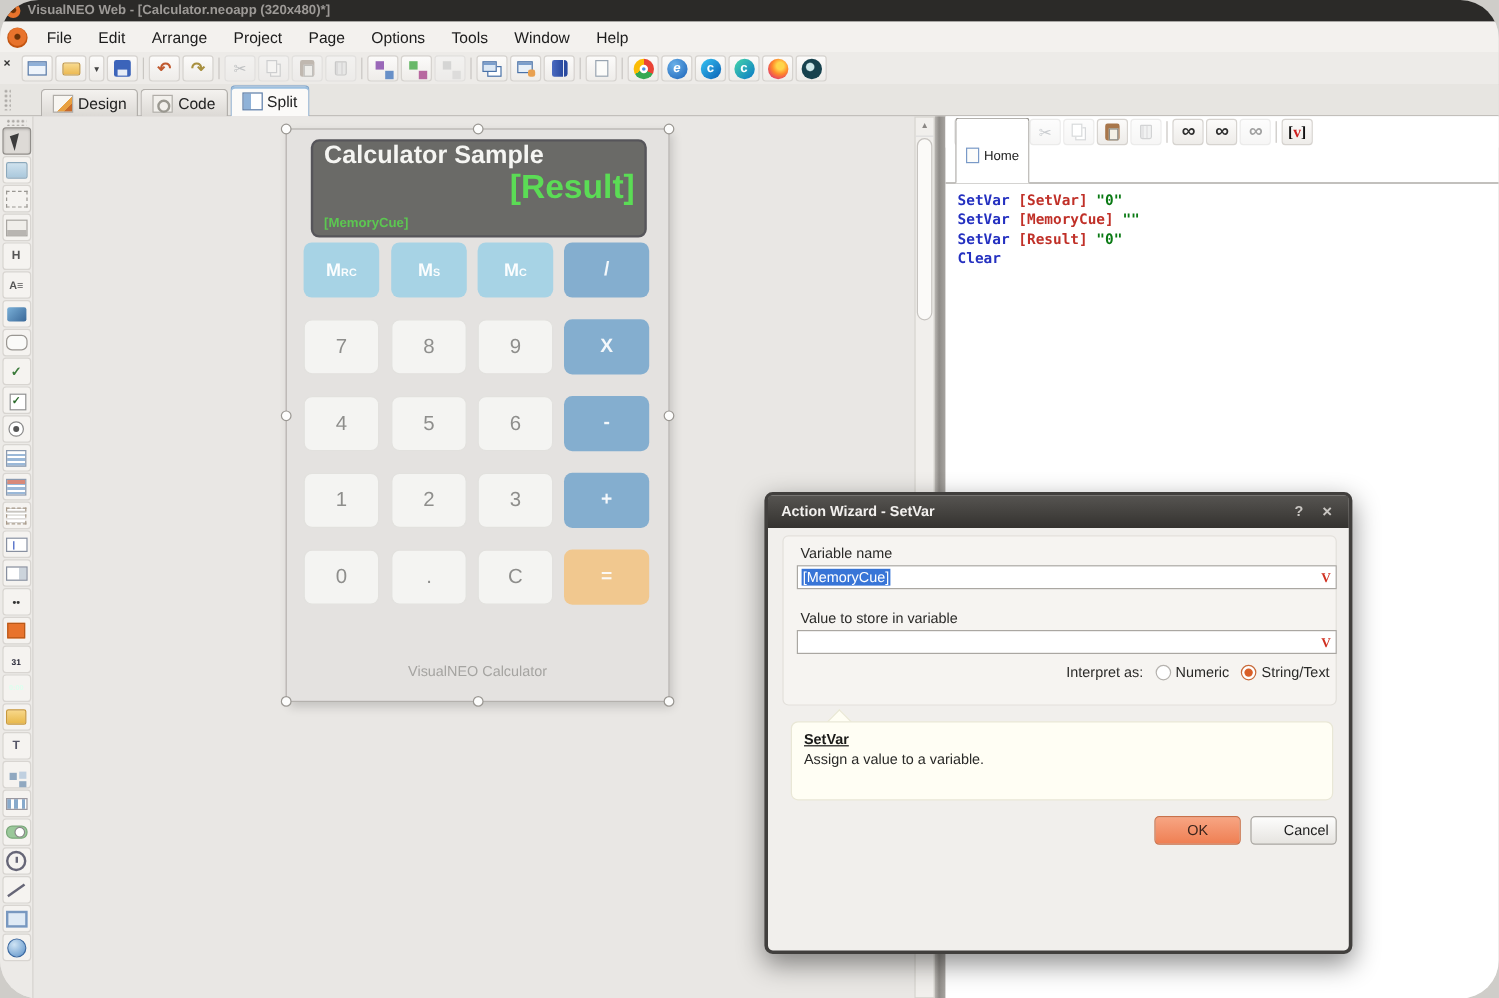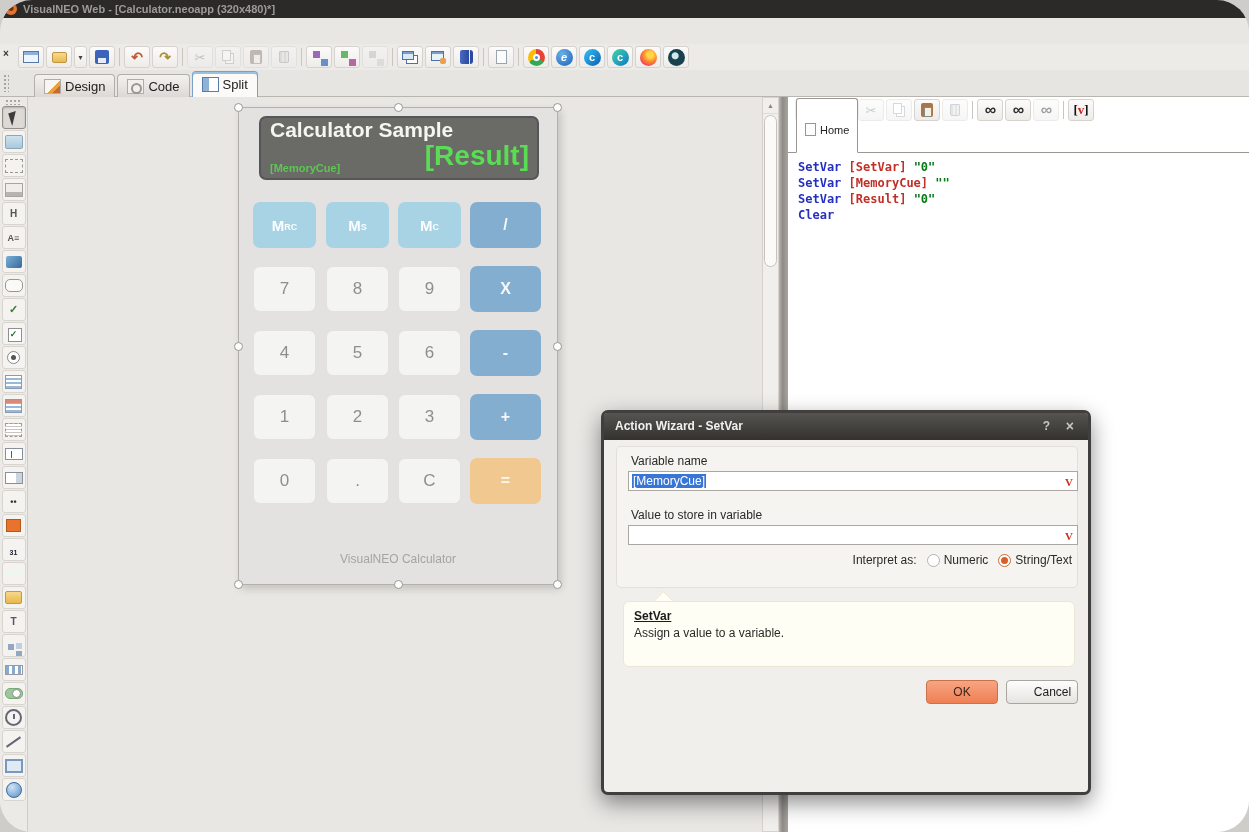--- a/index.html
+++ b/index.html
@@ -111,21 +111,21 @@
   .t-timer::before{content:"";width:13px;height:13px;border:2px solid #667;border-radius:50%;}
   .t-timer::after{content:"";position:absolute;width:2px;height:5px;background:#667;margin-top:-3px;}
   .t-line::before{content:"";width:17px;height:2px;background:#667;transform:rotate(-35deg);}
   .t-shape::before{content:"";width:14px;height:10px;border:2px solid #7898c0;background:#dfeaf5;}
   .t-web::before{content:"";width:14px;height:14px;border-radius:50%;border:1px solid #3a68a0;background:radial-gradient(circle at 35% 30%,#cfe4f4,#5a90c8);}
 
   
   .design-pane{position:absolute;left:28px;top:97px;width:734px;height:735px;background:#e9e7e4;}
   .calc-panel{position:absolute;left:210px;top:10px;width:320px;height:478px;background:#e4e2e0;border:1px solid #b4b1ad;box-shadow:3px 4px 8px rgba(0,0,0,.16);box-sizing:border-box;}
   .handle{position:absolute;width:9px;height:9px;border-radius:50%;background:#fdfdfc;border:1px solid #9a9792;box-sizing:border-box;z-index:3;}
-  .calc-display{position:absolute;left:20px;top:8px;width:280px;height:64px;background:#6a6a67;border:2px solid #56555a;border-radius:7px;box-sizing:border-box;}
+  .calc-display{position:absolute;left:20px;top:8px;width:280px;height:82px;background:#6a6a67;border:2px solid #56555a;border-radius:7px;box-sizing:border-box;}
   .disp-title{position:absolute;left:9px;top:0px;font-size:21px;font-weight:bold;color:#f5f5f2;}
   .disp-result{position:absolute;right:8px;top:22px;font-size:28px;font-weight:bold;color:#5bdc55;}
   .disp-mem{position:absolute;left:9px;bottom:4px;font-size:11px;font-weight:bold;color:#5cc751;}
   .calc-keys{position:absolute;left:0;top:0;width:320px;height:420px;}
   .calc-key{position:absolute;height:46px;border-radius:7px;display:flex;align-items:center;justify-content:center;font-weight:bold;box-sizing:border-box;}
   .k-mem{background:#a7d3e5;color:#fbfdfe;font-size:15px;}
   .k-op{background:#84aecf;color:#f4f8fb;font-size:16px;}
   .k-eq{background:#f1c88f;color:#fbf9f6;font-size:16px;}
   .k-num{background:#f4f4f2;border:1px solid #e2e1de;color:#8e8e8c;font-size:17px;font-weight:normal;}
   .kmain{font-size:15px;} .ksub{font-size:9px;margin-top:4px;}
@@ -143,21 +143,21 @@
   .g-find{font-size:16px;font-weight:bold;color:#2e2e2e;letter-spacing:-1px;}
   .g-varv{color:#cc2020;font-weight:bold;font-size:13px;font-family:"Liberation Serif",serif;}
   .g-varv::before{content:"[";color:#111;} .g-varv::after{content:"]";color:#111;}
   .code-tabrow{position:relative;height:22px;margin-top:7px;border-bottom:1px solid #9a9792;padding-left:8px;}
   .code-tab{position:absolute;bottom:-1px;left:8px;height:21px;display:flex;align-items:flex-end;padding:16px 8px;background:#fff;border:1px solid #9a9792;border-bottom:1px solid #fff;border-radius:3px 3px 0 0;font-size:11px;}
   .code-tab-icon{width:9px;height:11px;background:#fdfdfb;border:1px solid #7a9ac8;margin-right:4px;}
   .code-lines{padding:6px 0 0 10px;font-family:"DejaVu Sans Mono",monospace;font-size:12px;font-weight:bold;line-height:16px;}
   .c-kw{color:#2430c0;} .c-vr{color:#c03028;} .c-st{color:#0a7a14;} .c-pl{color:#333;}
 
   
-  .dialog{position:absolute;left:601px;top:410px;width:490px;height:385px;background:#f1efec;border:3px solid #413f3d;border-radius:7px;box-shadow:0 8px 22px rgba(0,0,0,.45);box-sizing:border-box;z-index:10;}
+  .dialog{position:absolute;left:637px;top:410px;width:490px;height:385px;background:#f1efec;border:3px solid #413f3d;border-radius:7px;box-shadow:0 8px 22px rgba(0,0,0,.45);box-sizing:border-box;z-index:10;}
   .dlg-title{position:absolute;left:0;top:0;width:100%;height:27px;background:linear-gradient(#565451,#34322f);border-radius:3px 3px 0 0;color:#f2f0ee;font-weight:bold;font-size:12px;line-height:27px;padding-left:11px;box-sizing:border-box;}
   .dlg-help{position:absolute;right:38px;top:0;color:#c9c6c2;font-weight:bold;}
   .dlg-close{position:absolute;right:14px;top:0;color:#c9c6c2;font-weight:bold;font-size:14px;}
   .dlg-panel{position:absolute;left:12px;top:33px;width:460px;height:140px;background:#f6f4f1;border:1px solid #e3e0db;border-radius:5px;}
   .dlg-label{position:absolute;left:27px;font-size:12px;color:#2a2a28;}
   .l1{top:41px;} .l2{top:95px;}
   .dlg-input{position:absolute;left:24px;width:450px;height:20px;background:#fff;border:1px solid #aaa7a2;box-sizing:border-box;font-size:12px;line-height:18px;padding-left:3px;}
   .i1{top:58px;} .i2{top:112px;}
   .sel{background:#3875d7;color:#fff;padding:0 1px;}
   .vpick{position:absolute;right:4px;top:1px;color:#d03020;font-weight:bold;font-size:11px;font-family:"Liberation Serif",serif;}
@@ -176,20 +176,34 @@
 </head>
 <body>
 
 <div id="app">
 
   <div class="titlebar">
     <span class="logo logo-sm"></span>
     <span class="title-text">VisualNEO Web - [Calculator.neoapp (320x480)*]</span>
   </div>
 
+  <div class="menubar">
+    <span class="logo logo-lg"></span>
+    <div id="menu-items">
+        <span class="menu-item">File</span>
+        <span class="menu-item">Edit</span>
+        <span class="menu-item">Arrange</span>
+        <span class="menu-item">Project</span>
+        <span class="menu-item">Page</span>
+        <span class="menu-item">Options</span>
+        <span class="menu-item">Tools</span>
+        <span class="menu-item">Window</span>
+        <span class="menu-item">Help</span>
+      </div>
+  </div>
 
   <div class="toolbar">
     <span class="toolbar-close">×</span>
     <div id="toolbar-items">
         <div class="tbtn">
           <span class="tico ic-new"></span>
         </div>
         <div class="tbtn">
           <span class="tico ic-folder"></span>
         </div>

